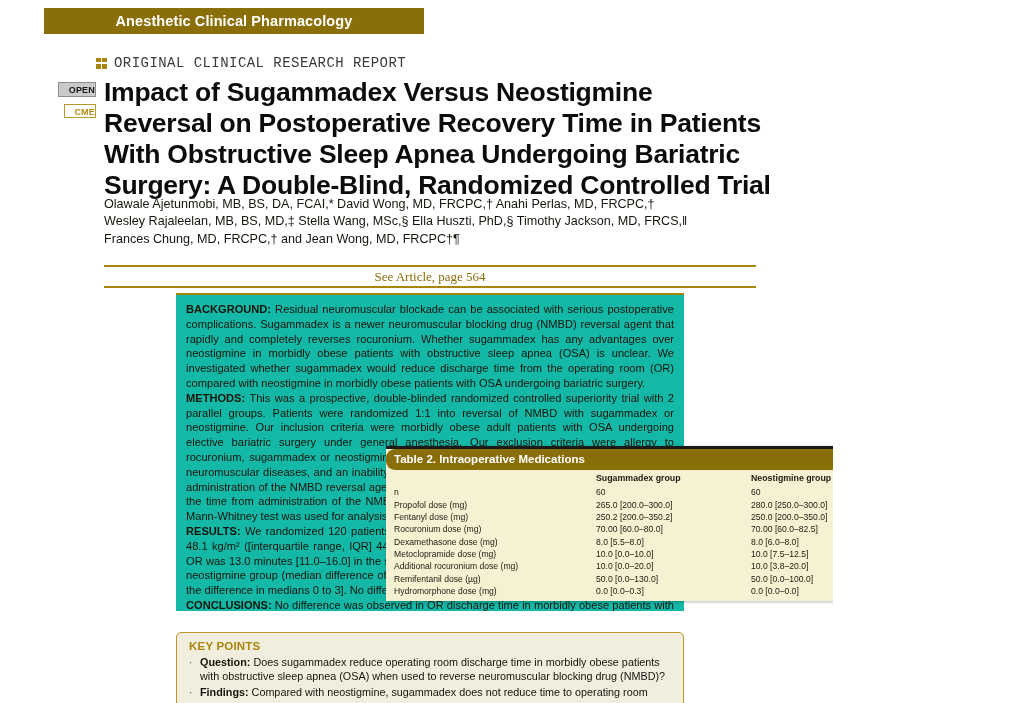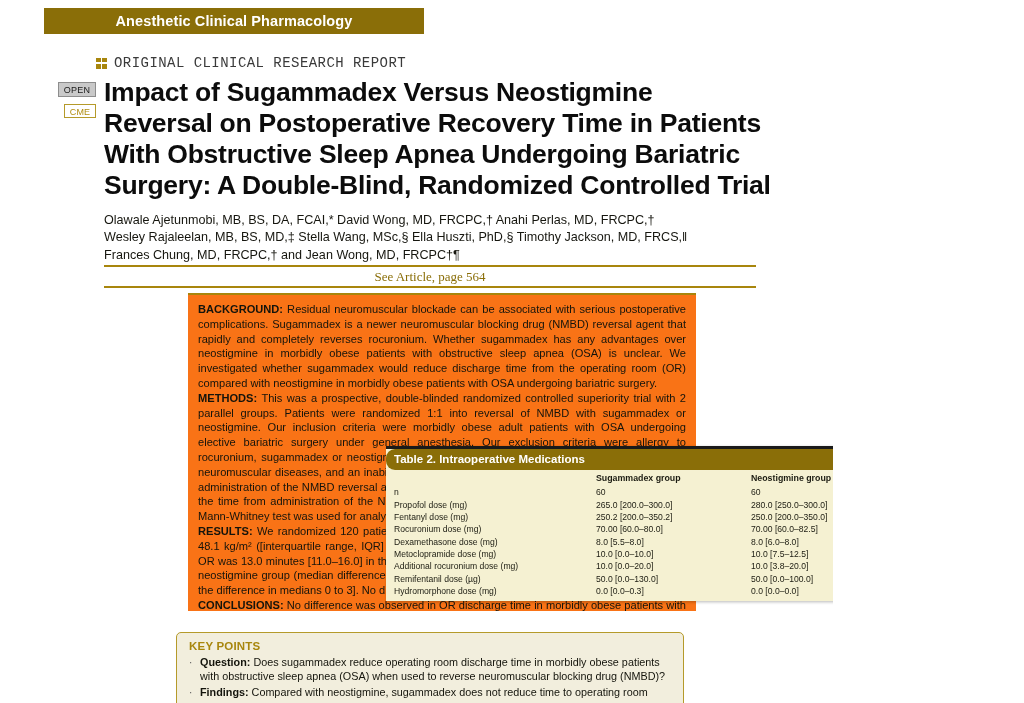--- a/index.html
+++ b/index.html
@@ -55,22 +55,22 @@
   }
   .artype-label {
     font-size: 14px;
     color: #3a3a3a;
     letter-spacing: .45px;
   }
 
   
   .badge-open, .badge-cme {
     position: absolute;
-    font-weight: normal;
-    text-align: center;
+    font-weight: bold;
+    text-align: right;
     line-height: 1;
   }
   .badge-open {
     left: 58px; top: 82px;
     width: 38px; height: 15px;
     background: #c9c9c9;
     border: 1px solid #8d8d8d;
     color: #1a1a1a;
     font-size: 9px;
     padding-top: 3px;
@@ -96,21 +96,21 @@
     font-weight: bold;
     line-height: 1.17;
     color: #0c0c0c;
     letter-spacing: -.25px;
   }
   .title div { white-space: nowrap; }
 
   
   .authors {
     position: absolute;
-    left: 104px; top: 212px;
+    left: 104px; top: 196px;
     width: 680px;
     font-size: 12.6px;
     line-height: 1.37;
     color: #16160f;
   }
 
   
   .rule-gold {
     position: absolute;
     left: 104px;
@@ -125,23 +125,23 @@
     text-align: center;
     font-family: "Liberation Serif", serif;
     font-size: 13px;
     font-weight: normal;
     color: #8a6e08;
   }
 
   
   .abstract {
     position: absolute;
-    left: 188px; top: 293px;
+    left: 176px; top: 293px;
     width: 508px; height: 318px;
-    background: #f97316;
+    background: #14b8a6;
     border-top: 2.5px solid #a8860d;
     padding: 7px 10px 4px 10px;
     font-size: 11.1px;
     line-height: 1.335;
     color: #14140c;
     text-align: justify;
     overflow: hidden;
   }
   .abstract p { margin: 0; }
   .abstract b { font-weight: bold; }

